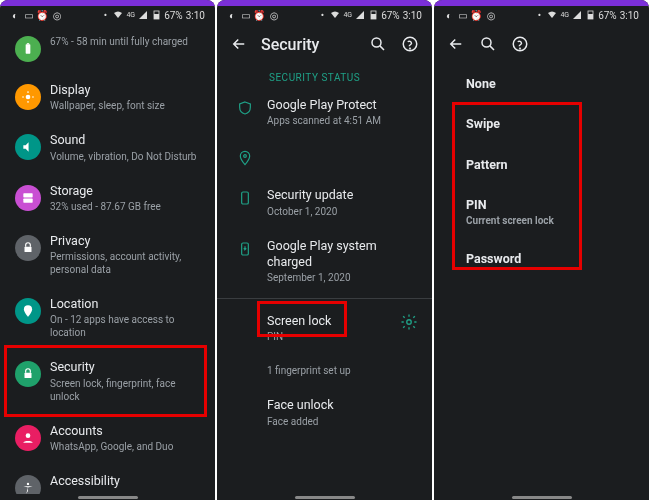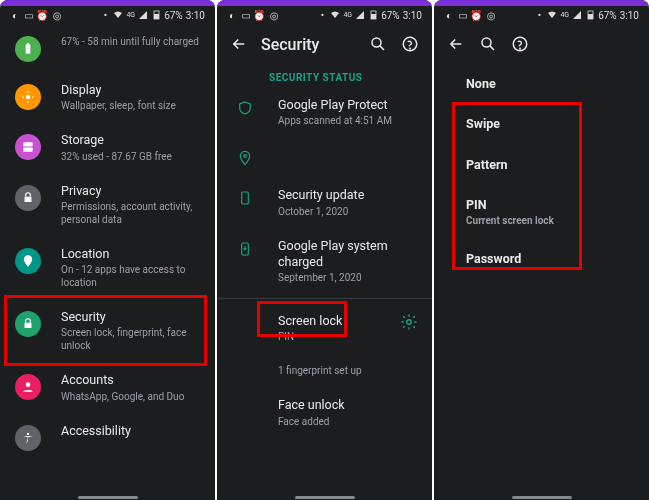--- a/index.html
+++ b/index.html
@@ -40,29 +40,29 @@
     padding: 10px 12px;
     gap: 12px;
   }
   .appbar .title { font-size: 16px; font-weight: 500; flex:1; }
   .appbar .icon-btn { width:20px; height:20px; display:flex; align-items:center; justify-content:center; color:#e8eaed; }
   .list { flex:1; overflow:hidden; }
   .row {
     display: flex;
     align-items: flex-start;
     padding: 10px 14px;
-    gap: 19px;
+    gap: 8px;
     position: relative;
   }
   .row .ic-wrap { width:28px; display:flex; justify-content:center; padding-top:2px; }
   .circ { width:26px; height:26px; border-radius:50%; display:flex; align-items:center; justify-content:center; }
   .row-txt { flex:1; min-width:0; }
   .row-title { font-size: 12.5px; line-height:1.3; color:#e8eaed; }
   .row-sub { font-size: 10px; color: #9aa0a6; line-height:1.3; margin-top:1px; }
-  .section-hdr { font-size:10px; color:#1fa187; padding:8px 14px 4px 52px; letter-spacing:0.5px; font-weight:700; }
+  .section-hdr { font-size:10px; color:#1fa187; padding:8px 14px 4px 52px; letter-spacing:0.5px; font-weight:400; }
   .plain-ic { width:18px; height:18px; display:flex; align-items:center; justify-content:center; color:#1fa187; }
   .trail { margin-left:auto; color:#1fa187; display:flex; align-items:center; }
   .divider { height:1px; background:#3a3d40; margin:4px 0; }
   .highlight-box { position:absolute; border:3px solid #e60000; pointer-events:none; }
   .navbar { height:6px; display:flex; justify-content:center; align-items:center; }
   .nav-pill { width:60px; height:3px; background:#888; border-radius:2px; }
   .list-simple .row { padding: 12px 14px; font-weight: bold; }
   .list-simple .row-txt { padding-left: 18px; }
   svg { display:block; }
 </style>
@@ -128,20 +128,33 @@
             </svg>
           </div>
         </div>
       <div class="row-txt">
           <div class="row-title">Display</div>
           <div class="row-sub">Wallpaper, sleep, font size</div>
         </div>
     </div>
     <div class="row">
       <div class="ic-wrap">
+          <div class="circ" style="background:#009688">
+            <svg width="14" height="14" viewBox="0 0 24 24" fill="#fff">
+              <path d="M4 9v6h4l5 5V4L8 9H4z"></path>
+            </svg>
+          </div>
+        </div>
+      <div class="row-txt">
+          <div class="row-title">Sound</div>
+          <div class="row-sub">Volume, vibration, Do Not Disturb</div>
+        </div>
+    </div>
+    <div class="row">
+      <div class="ic-wrap">
           <div class="circ" style="background:#c94fd3">
             <svg width="14" height="14" viewBox="0 0 24 24" fill="#fff">
               <rect x="4" y="4" width="16" height="7" rx="1"></rect>
               <rect x="4" y="13" width="16" height="7" rx="1"></rect>
             </svg>
           </div>
         </div>
       <div class="row-txt">
           <div class="row-title">Storage</div>
           <div class="row-sub">32% used - 87.67 GB free</div>

